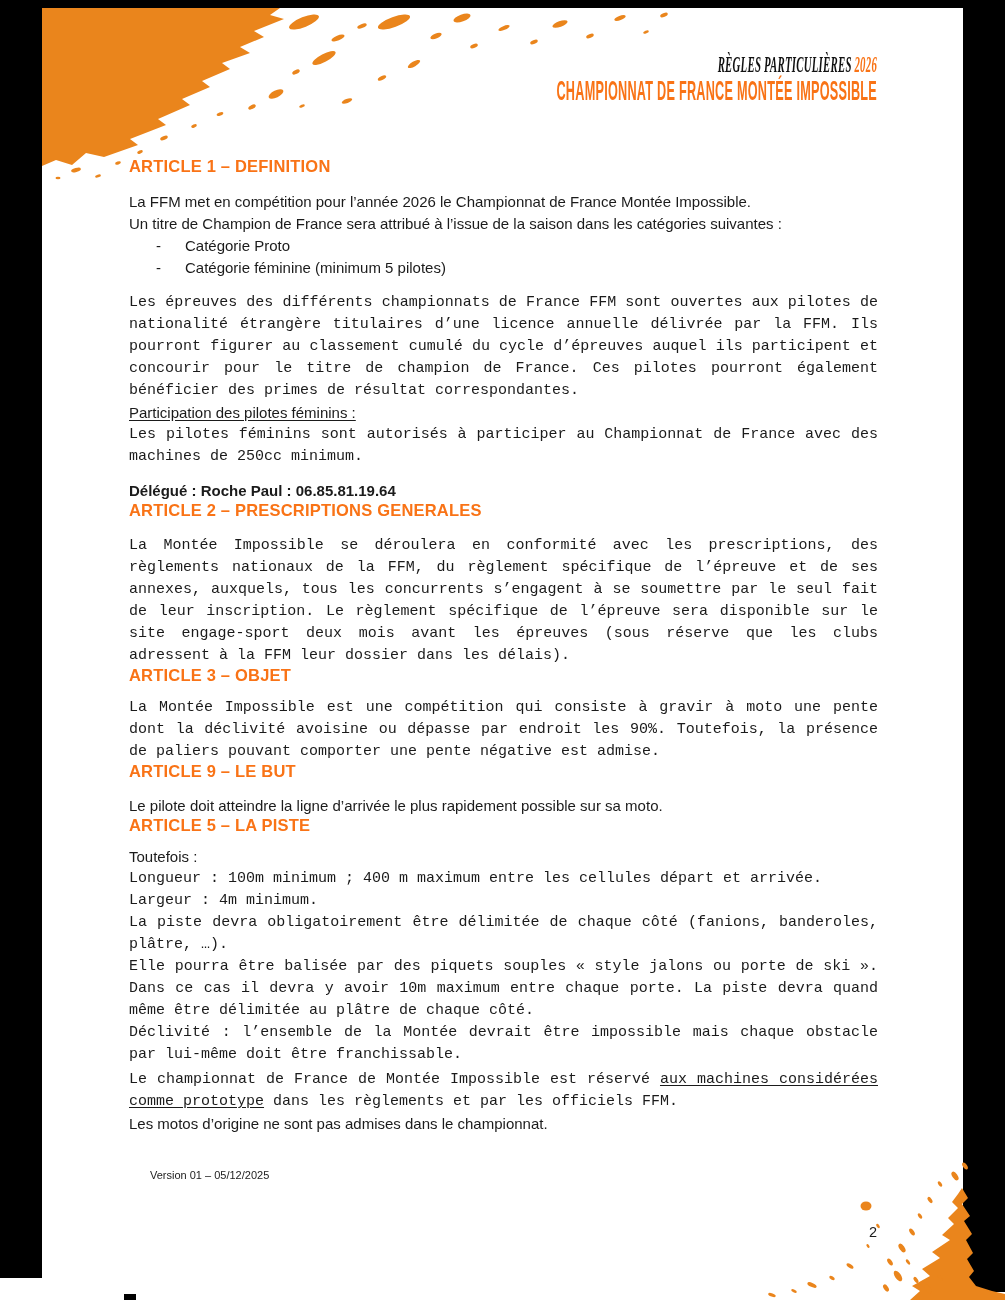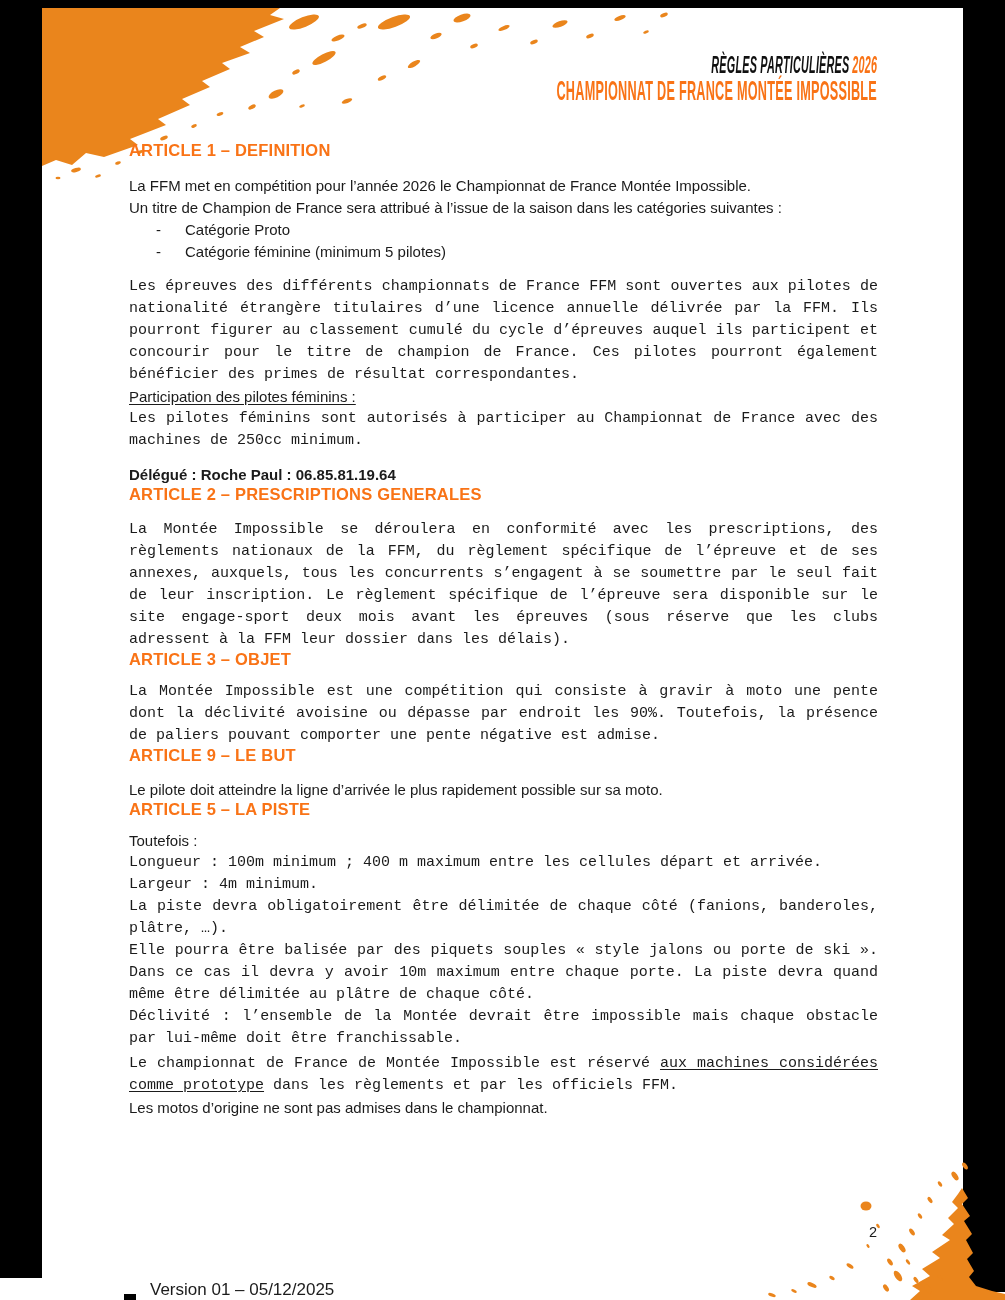--- a/index.html
+++ b/index.html
@@ -14,36 +14,36 @@
   .bar-right{right:0;top:0;width:42px;height:1292px;}
   .bar-chip{left:124px;top:1294px;width:12px;height:6px;}
   
   .splash{position:absolute;z-index:3;pointer-events:none;}
   .splash-tl{left:42px;top:8px;}
   .splash-br{left:740px;top:1158px;}
   
   .doc-header{position:absolute;top:52px;right:128px;text-align:right;z-index:4;}
   .hline{white-space:nowrap;}
   .hline-inner{display:inline-block;transform:scaleX(0.47);transform-origin:100% 50%;}
-  .hline1{font-size:23px;line-height:26px;font-weight:bold;font-style:italic;color:#111;letter-spacing:.5px;}
+  .hline1{font-size:23px;line-height:26px;font-weight:bold;font-style:italic;color:#111;letter-spacing:.5px;font-family:Liberation Serif, serif;}
   .hline1 .year{color:#F97316;margin-left:6px;}
   .hline2{font-size:27px;line-height:27px;font-weight:bold;color:#F97316;letter-spacing:.5px;}
   
-  .content{position:absolute;left:129px;top:142px;width:749px;z-index:4;font-size:15px;line-height:22px;}
+  .content{position:absolute;left:129px;top:158px;width:749px;z-index:4;font-size:15px;line-height:22px;}
   .article-heading{font-size:16.5px;line-height:17px;font-weight:bold;color:#F97316;letter-spacing:.2px;margin:0;}
   .content p{margin:0;}
   .just{text-align:justify;font-family:Liberation Mono, monospace;}
   .mb16{margin-bottom:16px;}.mb14{margin-bottom:14px;}.mb13{margin-bottom:13px;}
   .mb12{margin-bottom:12px;}.mb17{margin-bottom:17px;font-weight:bold;}.mb15{margin-bottom:15px;}
   .mb20{margin-bottom:20px;}.mb7{margin-bottom:7px;}.mb4{margin-bottom:4px;}.mb3{margin-bottom:3px;}
   .u{text-decoration:underline;text-underline-offset:2px;}
   .bullet-row{display:flex;}
   .bullet-marker{width:29px;padding-left:27px;box-sizing:content-box;flex:0 0 auto;}
   
-  .footer-version{position:absolute;left:150px;top:1280px;font-size:17px;z-index:4;text-align:center;}
+  .footer-version{position:absolute;left:150px;top:1169px;font-size:11px;z-index:4;text-align:center;}
   .footer-page{position:absolute;right:128px;top:1224px;font-size:14.5px;z-index:4;}
 </style>
 </head>
 <body>
 
 <div class="bar bar-top"></div>
 <div class="bar bar-left"></div>
 <div class="bar bar-right"></div>
 <div class="bar bar-chip"></div>
 

